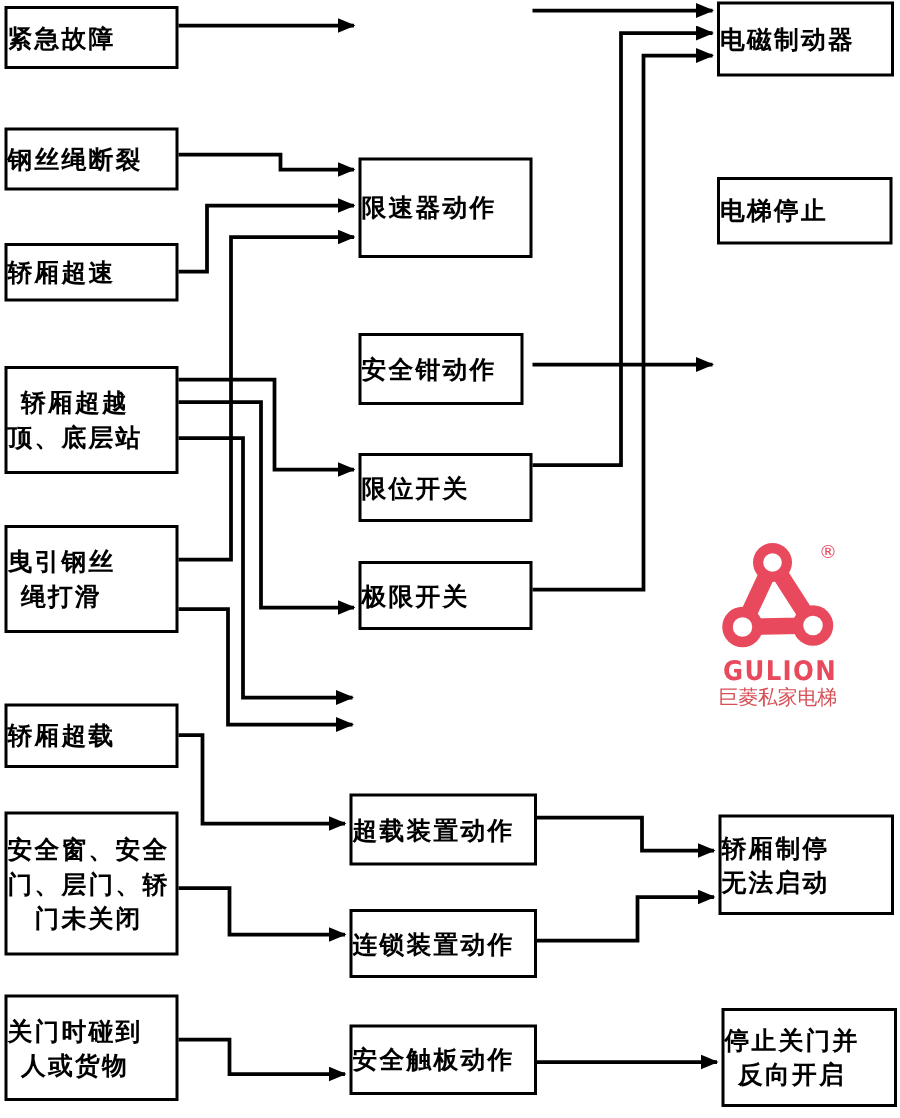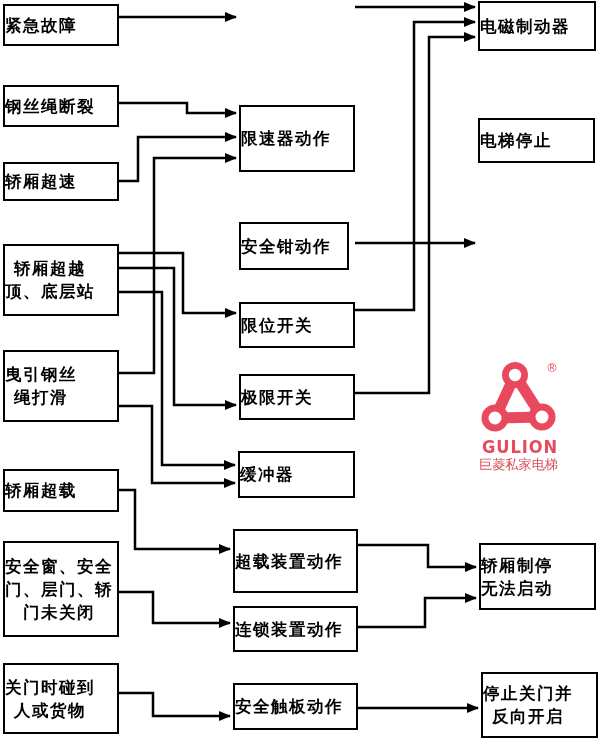--- a/index.html
+++ b/index.html
@@ -60,24 +60,21 @@
     </div>
   <div class="box" style="left:239px;top:222px;width:110px;height:48px">
       <span class="box-label">安全钳动作</span>
     </div>
   <div class="box" style="left:239px;top:302px;width:116px;height:46px">
       <span class="box-label">限位开关</span>
     </div>
   <div class="box" style="left:239px;top:374px;width:116px;height:46px">
       <span class="box-label">极限开关</span>
     </div>
-  <div class="box" style="left:238px;top:451px;width:117px;height:47px">
-      <span class="box-label">缓冲器</span>
-    </div>
-  <div class="box" style="left:233px;top:529px;width:125px;height:64px">
+  <div class="box" style="left:233px;top:529px;width:125px;height:48px">
       <span class="box-label">超载装置动作</span>
     </div>
   <div class="box" style="left:233px;top:683px;width:125px;height:47px">
       <span class="box-label">安全触板动作</span>
     </div>
   <div class="box" style="left:233px;top:606px;width:125px;height:46px">
       <span class="box-label">连锁装置动作</span>
     </div>
 
   <div class="box" style="left:478px;top:1px;width:118px;height:50px">

